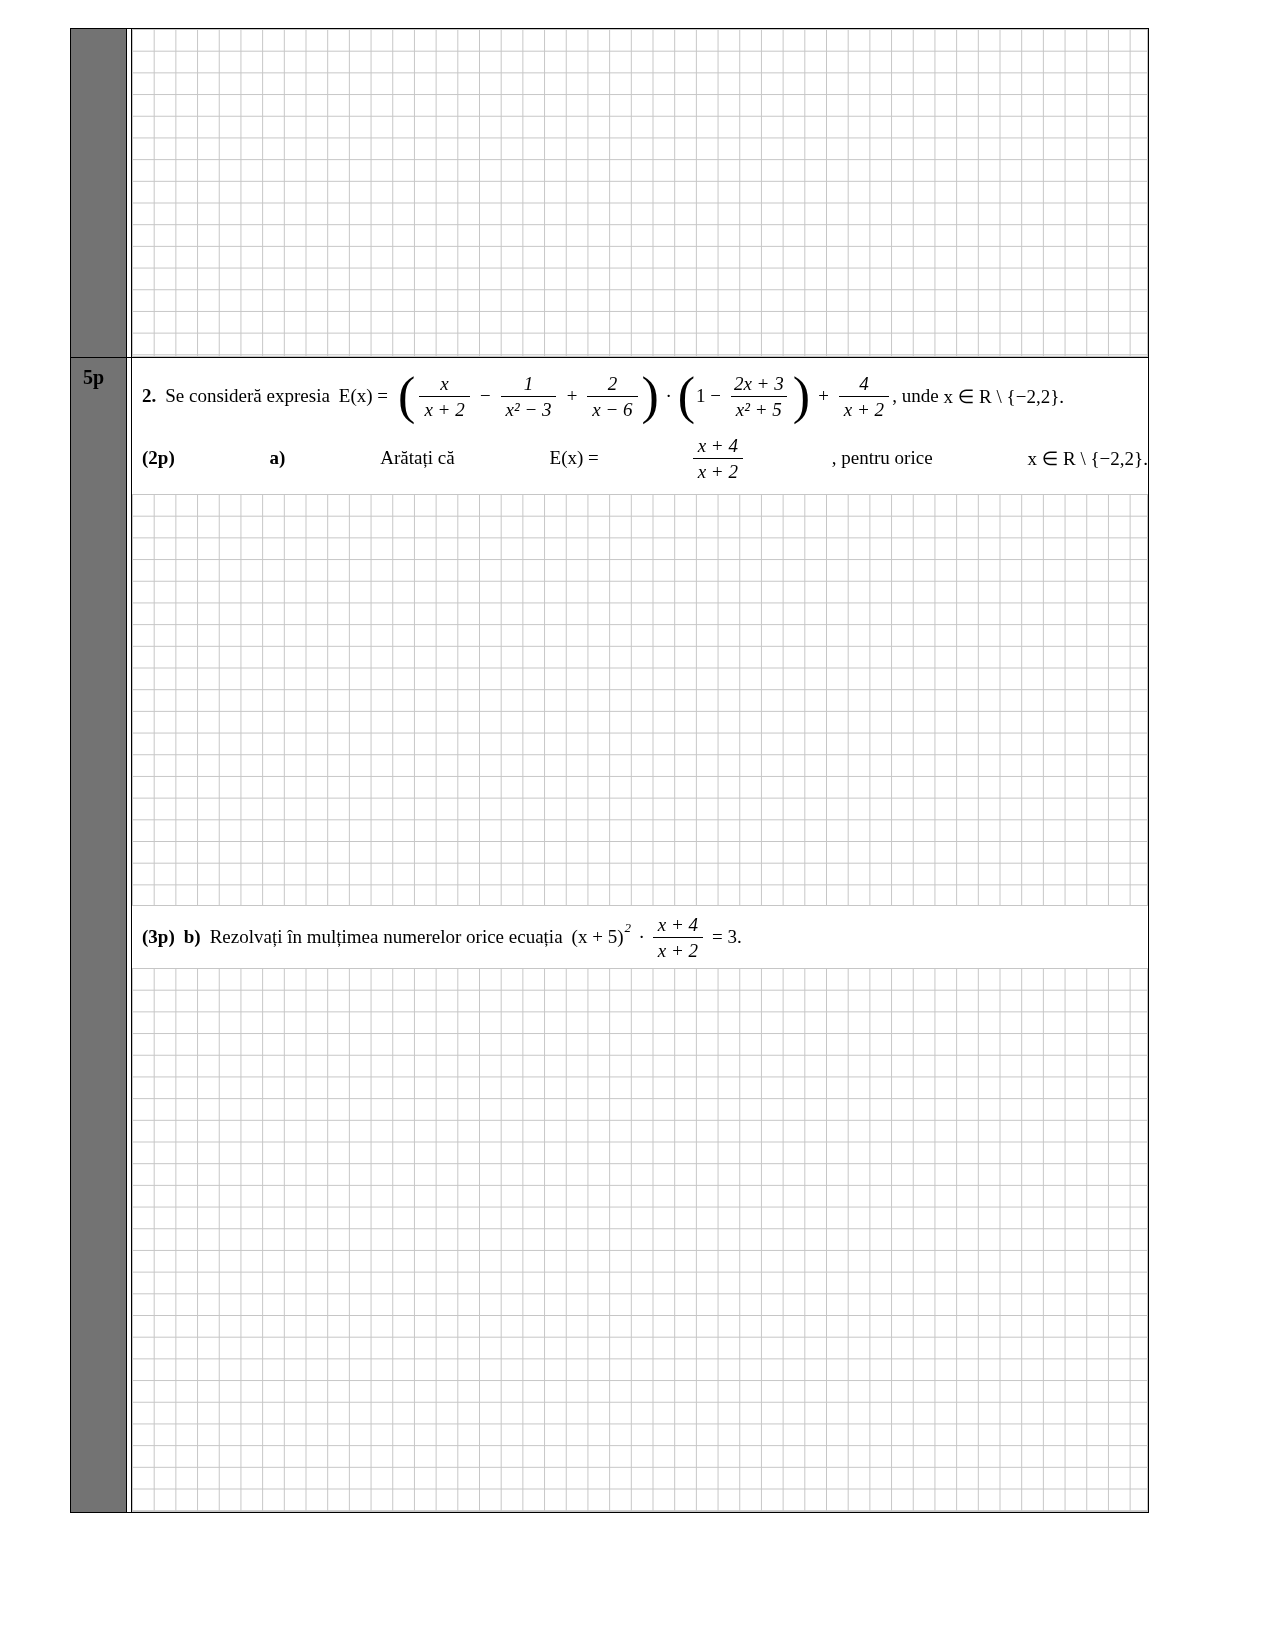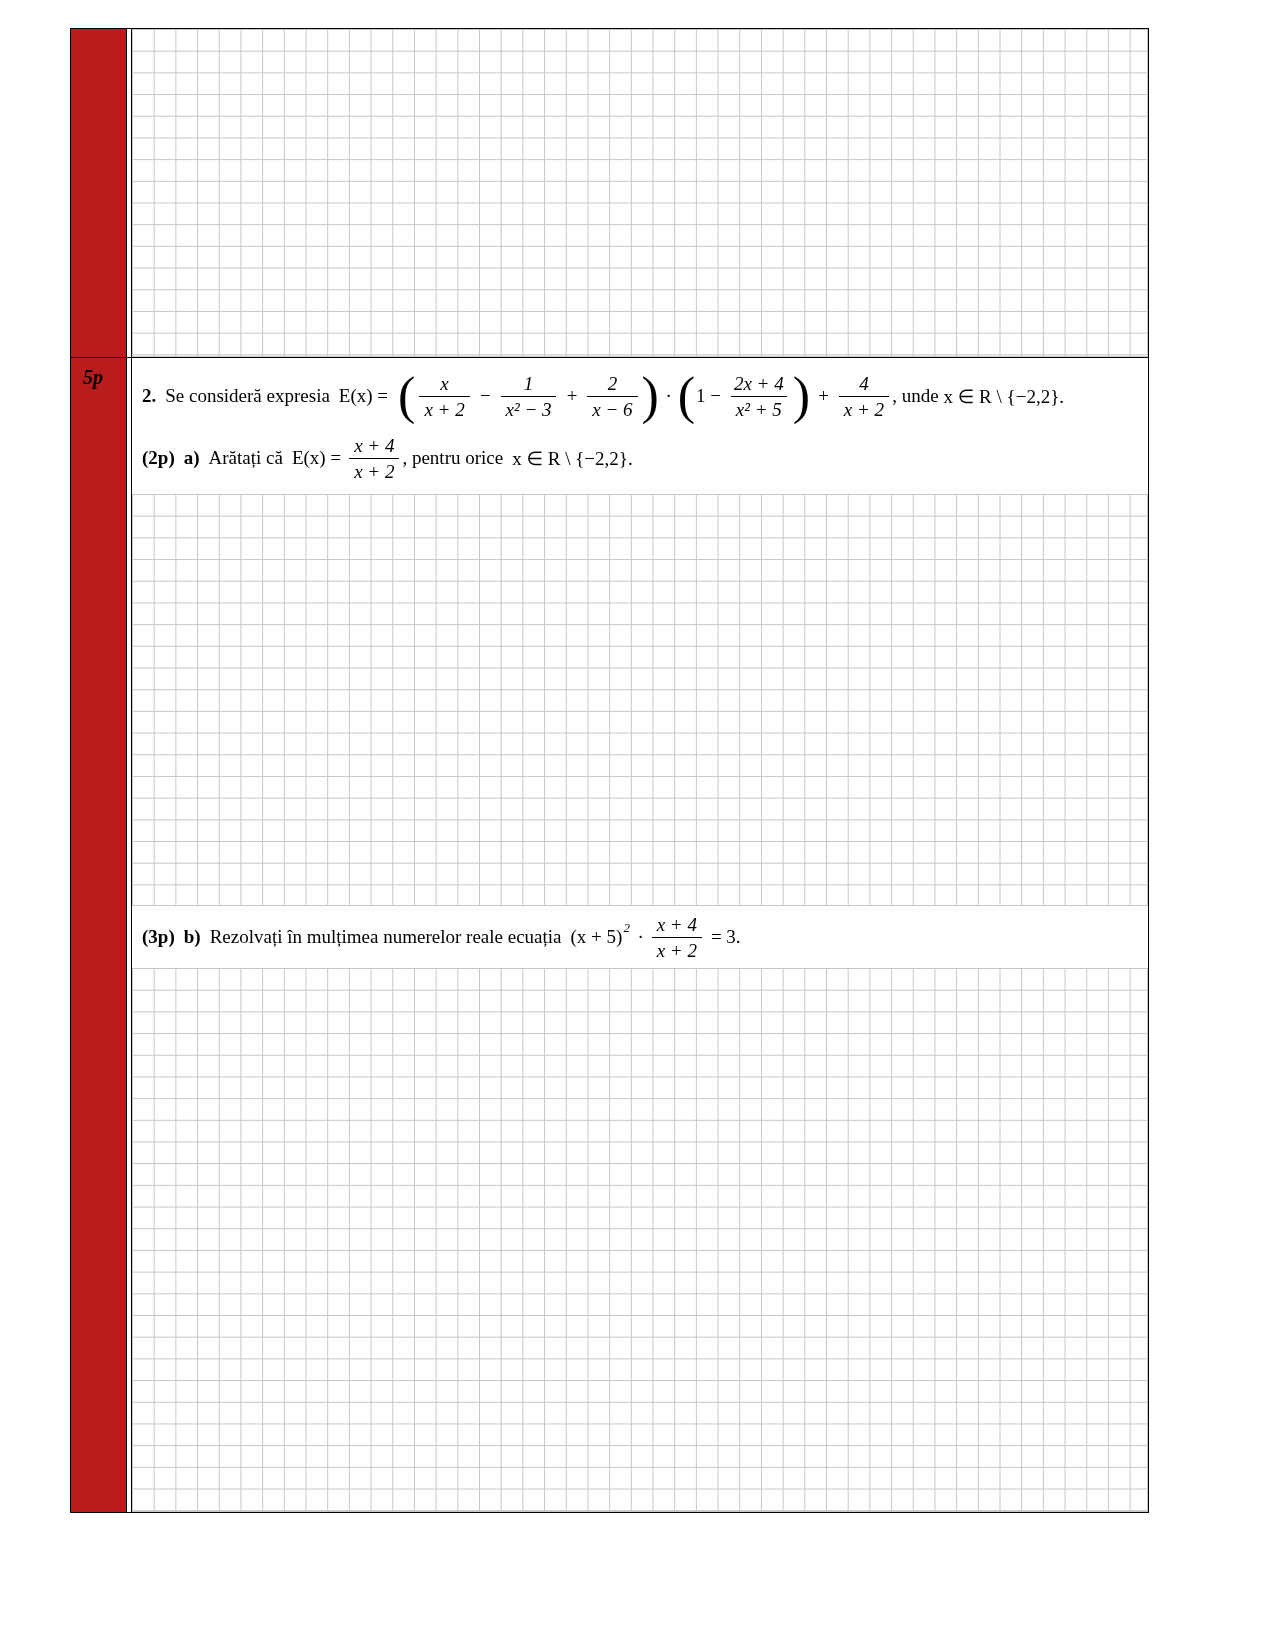--- a/index.html
+++ b/index.html
@@ -16,21 +16,21 @@
     position:absolute; left:70px; top:28px;
     width:1079px; height:1485px;
     border:1.5px solid #000;
     display:flex; flex-direction:column;
     background:#fff;
   }
   .row { display:flex; flex-direction:row; min-height:0; }
   .row1 { height:329px; border-bottom:1.5px solid #000; }
   .row2 { flex:1; }
 
-  .margin-cell { width:56px; flex:none; border-right:1.1px solid #000; background:#b91c1c;font-style:italic; }
+  .margin-cell { width:56px; flex:none; border-right:1.1px solid #000; background:#737373; }
   .dbl-gap { width:5px; flex:none; border-right:1.1px solid #000; background:#fff; }
   .content-cell { flex:1; min-width:0; display:flex; flex-direction:column; background:#fff; }
 
   .gridpaper {
     background-image:
       linear-gradient(to right, #c6c6c6 1px, transparent 1px),
       linear-gradient(to bottom, #c6c6c6 1px, transparent 1px);
     background-size: 21.7px 21.7px;
     border-bottom:1px solid #c6c6c6;
     border-right:1px solid #c6c6c6;
@@ -43,21 +43,21 @@
     display:block; font-weight:bold; font-size:20px;
     padding:8px 0 0 12px;
   }
 
   .textline {
     display:flex; align-items:center;
     font-size:19px; white-space:nowrap;
     padding-left:10px;
   }
   .problem-line { height:68px; margin-top:4px; }
-  .parta-line  { height:56px; }
+  .parta-line  { height:56px;justify-content:space-between; }
   .partb-line  { height:62px; }
 
   .b { font-weight:bold; }
   .math { }
   .mr  { margin-right:9px; }
   .mr2 { margin-right:5px; }
   .op  { margin:0 6px; font-style:italic; }
 
   .frac {
     display:inline-flex; flex-direction:column; align-items:center;
@@ -114,21 +114,21 @@
           <span class="op">+</span>
           <span class="frac">
             <span class="num">2</span>
             <span class="den">x − 6</span>
           </span>
           <span class="paren">)</span>
           <span class="op">·</span>
           <span class="paren">(</span>
           <span class="math mr2">1 −</span>
           <span class="frac">
-            <span class="num">2x + 4</span>
+            <span class="num">2x + 3</span>
             <span class="den">x² + 5</span>
           </span>
           <span class="paren">)</span>
           <span class="op">+</span>
           <span class="frac">
             <span class="num">4</span>
             <span class="den">x + 2</span>
           </span>
           <span class="mr2">, unde</span>
           <span class="math">x ∈ R \ {−2,2}.</span>
@@ -145,21 +145,21 @@
           </span>
           <span class="mr">, pentru orice</span>
           <span class="math">x ∈ R \ {−2,2}.</span>
         </div>
 
         <div class="gridpaper g1"></div>
 
         <div class="textline partb-line">
           <span class="b mr">(3p)</span>
           <span class="b mr">b)</span>
-          <span class="mr">Rezolvați în mulțimea numerelor reale ecuația</span>
+          <span class="mr">Rezolvați în mulțimea numerelor orice ecuația</span>
           <span class="math">(x + 5)</span>
           <span class="sup">2</span>
           <span class="op">·</span>
           <span class="frac">
             <span class="num">x + 4</span>
             <span class="den">x + 2</span>
           </span>
           <span class="math" style="margin-left:6px;">= 3.</span>
         </div>
 

